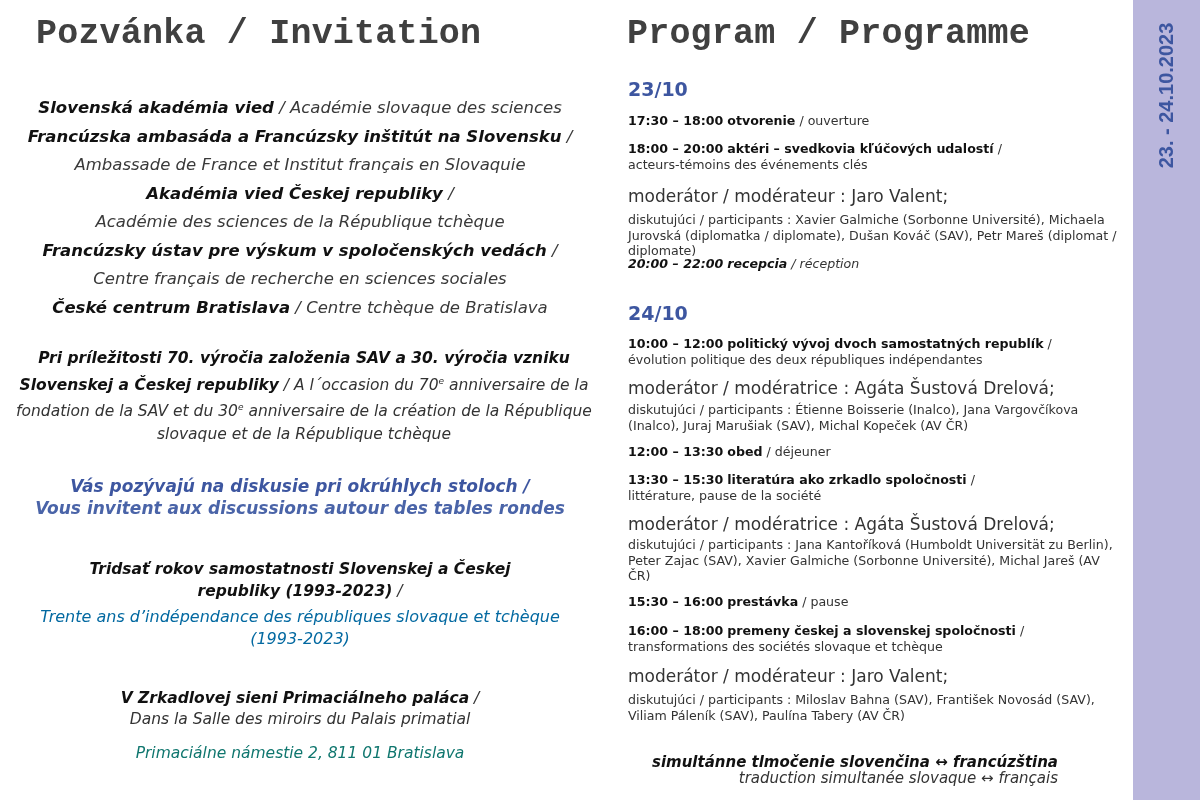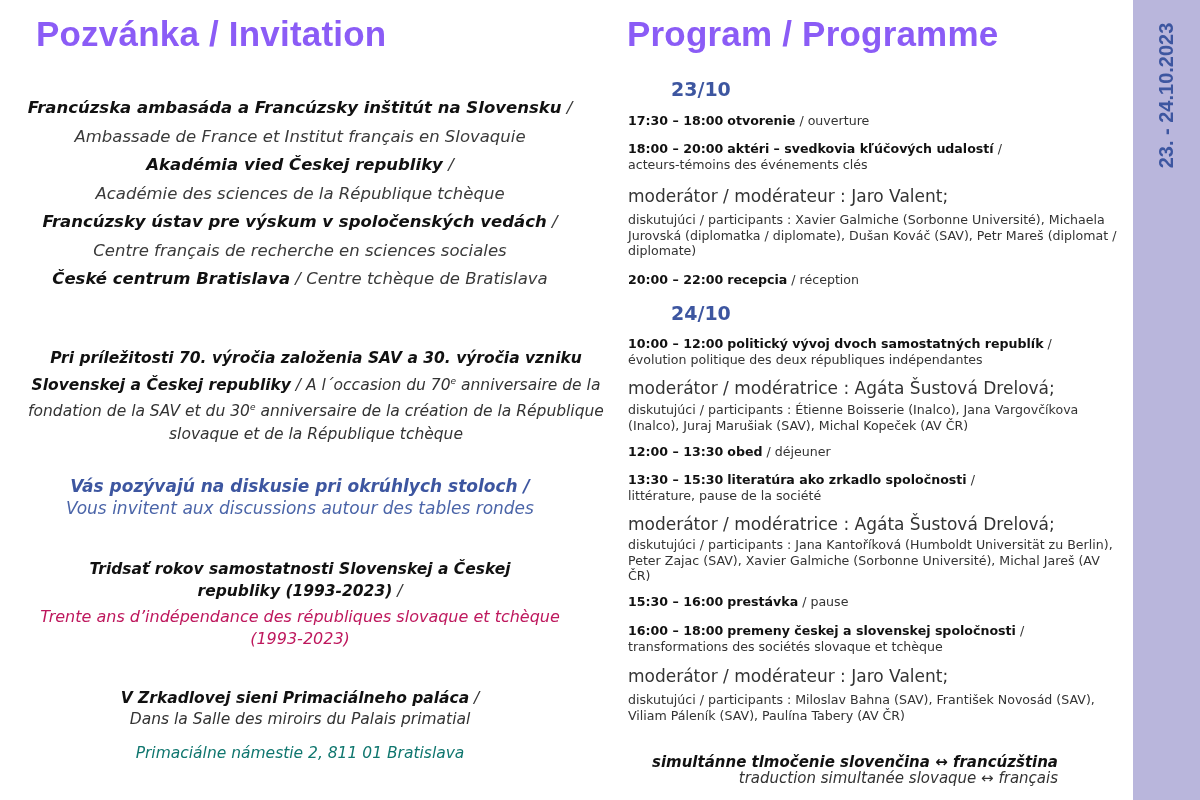--- a/index.html
+++ b/index.html
@@ -1,43 +1,43 @@
 <!DOCTYPE html>
 <html><head>
 <meta charset="utf-8">
 <style>
   * { box-sizing: border-box; margin: 0; padding: 0; }
   html, body { width: 1200px; height: 800px; background: #ffffff; overflow: hidden; }
   body { position: relative; font-family: "DejaVu Sans", sans-serif; color: #1e1e1e; }
 
   .heading {
     position: absolute; top: 14px;
-    font-family: Liberation Sans, sans-serif; font-weight: bold;
-    font-size: 35px; color: #8b5cf6; letter-spacing: 0.2px;
+    font-family: Liberation Mono, monospace; font-weight: bold;
+    font-size: 35px; color: #404040; letter-spacing: 0.2px;
   }
   #inv-title { left: 36px; }
   #prog-title { left: 627px; }
 
   
   .left { position: absolute; left: 10px; width: 580px; top: 0; text-align: center; font-style: italic; }
   .org { position: absolute; left: 0; width: 580px; font-size: 16.5px; line-height: 28.5px; color: #2b2b2b; }
   .org b { font-weight: bold; color: #111; }
   .org .fr { font-weight: normal; color: #3a3a3a; }
   #orgs { top: 94px; }
-  #occasion { position: absolute; top: 347px; left: 16px; width: 580px; font-size: 15.5px; line-height: 22.5px; color: #333; }
+  #occasion { position: absolute; top: 347px; left: 4px; width: 580px; font-size: 15.5px; line-height: 22.5px; color: #333; }
   #occasion b { color: #111; }
-  #invite { position: absolute; top: 475px; left: 0; width: 580px; font-size: 17px; line-height: 22px; color: #4a64a8; }
+  #invite { position: absolute; top: 475px; left: 0; width: 580px; font-size: 17px; line-height: 22px; color: #4a64a8; font-weight: bold; }
   #invite b { color: #3d56a0; }
   #theme { position: absolute; top: 558px; left: 0; width: 580px; font-size: 15.5px; line-height: 22px; color: #333; }
   #theme b { color: #111; }
-  #theme .fr { display: block; margin-top: 4px; font-size: 16px; color: #be185d; }
+  #theme .fr { display: block; margin-top: 4px; font-size: 16px; color: #0369a1; }
   #venue { position: absolute; top: 688px; left: 0; width: 580px; font-size: 15.5px; line-height: 21px; color: #333; }
   #venue b { color: #111; }
   #address { position: absolute; top: 744px; left: 0; width: 580px; font-size: 15.5px; color: #0f766e; }
-  .day { position: absolute; left: 628px; font-size: 19px; font-weight: bold; color: #3d56a0; margin-left: 43px; }
+  .day { position: absolute; left: 628px; font-size: 19px; font-weight: bold; color: #3d56a0; }
   .item { position: absolute; left: 628px; width: 490px; font-size: 12.6px; line-height: 15.5px; color: #333; }
   .item b { color: #111; font-weight: bold; }
   .mod { position: absolute; left: 628px; width: 490px; font-size: 17px; color: #333; }
   .part { position: absolute; left: 628px; width: 490px; font-size: 12.6px; line-height: 15.5px; color: #333; }
 
   #interp { position: absolute; top: 754px; left: 628px; width: 430px; text-align: right; font-style: italic; font-size: 15px; line-height: 16px; color: #333; }
   #interp b { color: #111; }
 
   
   #sidebar { position: absolute; left: 1133px; top: 0; width: 67px; height: 800px; background: #b9b6dc; }
@@ -51,20 +51,21 @@
   }
 </style>
 </head>
 <body>
 
 <div class="heading" id="inv-title">Pozvánka / Invitation</div>
 <div class="heading" id="prog-title">Program / Programme</div>
 
 <div class="left">
   <div class="org" id="orgs">
+    <div><b>Slovenská akadémia vied</b><span class="fr"> / </span><span class="fr">Académie slovaque des sciences</span></div>
     <div><b>Francúzska ambasáda a Francúzsky inštitút na Slovensku</b><span class="fr"> /</span></div>
     <div class="fr">Ambassade de France et Institut français en Slovaquie</div>
     <div><b>Akadémia vied Českej republiky</b><span class="fr"> / </span><span class="fr" style="display:inline-block;width:520px;">Académie des sciences de la République tchèque</span></div>
     <div><b>Francúzsky ústav pre výskum v spoločenských vedách</b><span class="fr"> /</span></div>
     <div class="fr">Centre français de recherche en sciences sociales</div>
     <div><b>České centrum Bratislava</b><span class="fr"> / </span><span class="fr">Centre tchèque de Bratislava</span></div>
   </div>
 
   <div id="occasion">
     <b>Pri príležitosti 70. výročia založenia SAV a 30. výročia vzniku Slovenskej a Českej republiky</b><span> / A l´occasion du 70</span><sup style="font-size:9px;">e</sup><span> anniversaire de la fondation de la SAV et du 30</span><sup style="font-size:9px;">e</sup><span> anniversaire de la création de la République slovaque et de la République tchèque</span>
@@ -93,21 +94,21 @@
 <div class="item" style="top:113px;">
   <b>17:30 – 18:00</b> <b>otvorenie</b><span> / </span><span>ouverture</span>
 </div>
 
 <div class="item" style="top:141px;">
   <b>18:00 – 20:00</b> <b>aktéri – svedkovia kľúčových udalostí</b><span> /</span><br><span>acteurs-témoins des événements clés</span>
 </div>
 <div class="mod" style="top:186px;">moderátor / modérateur : Jaro Valent;</div>
 <div class="part" style="top:212px;">diskutujúci / participants : Xavier Galmiche (Sorbonne Université), Michaela  Jurovská (diplomatka / diplomate), Dušan Kováč (SAV), Petr Mareš (diplomat / diplomate)</div>
 
-<div class="item" style="top:272px;">
+<div class="item" style="top:256px;font-style:italic;">
   <b>20:00 – 22:00</b> <b>recepcia</b><span> / </span><span>réception</span>
 </div>
 
 <div class="day" style="top:302px;">24/10</div>
 
 <div class="item" style="top:336px;">
   <b>10:00 – 12:00</b> <b>politický vývoj dvoch samostatných republík</b><span> /</span><br><span>évolution politique des deux républiques indépendantes</span>
 </div>
 <div class="mod" style="top:378px;">moderátor / modératrice : Agáta Šustová Drelová;</div>
 <div class="part" style="top:402px;">diskutujúci / participants : Étienne Boisserie (Inalco), Jana Vargovčíkova (Inalco), Juraj Marušiak (SAV), Michal Kopeček (AV ČR)</div>

